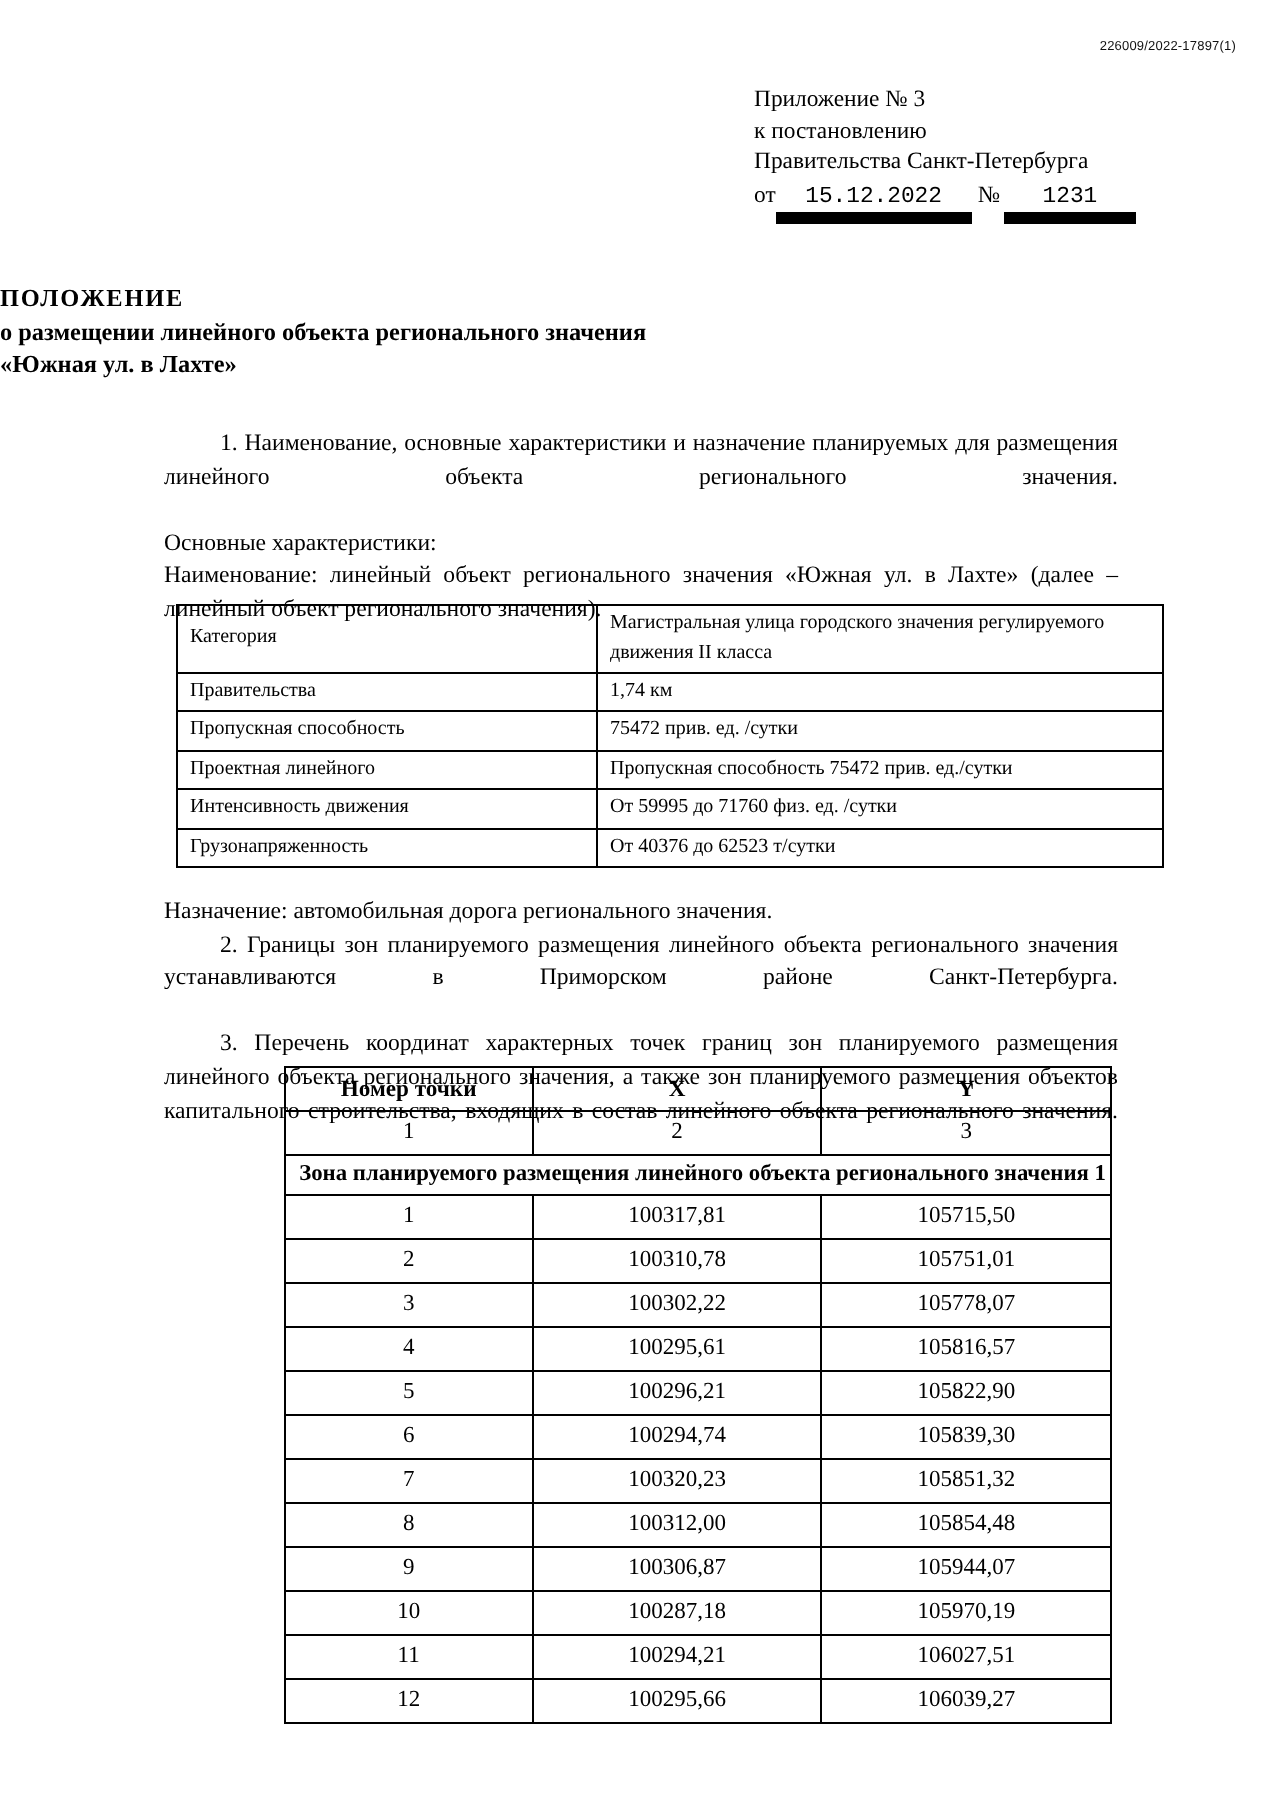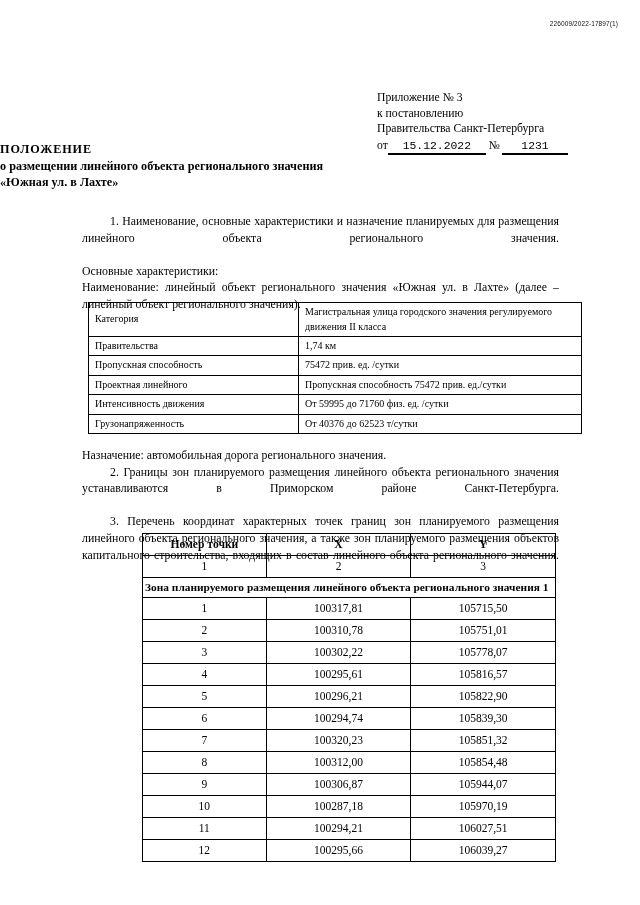--- a/index.html
+++ b/index.html
@@ -37,33 +37,32 @@
   }
 
   
   .appendix {
     position: absolute;
     top: 42px;
     left: 377px;
     font-size: 11.7px;
     line-height: 15.6px;
     white-space: nowrap;
-    margin-top: 48px;
   }
   .appendix .ln { display: block; }
   .dateline {
     display: flex;
     align-items: baseline;
     margin-top: 1px;
     white-space: nowrap;
   }
   .dateline .lbl { font-size: 11.7px; }
   .dateline .fill {
     display: inline-block;
-    border-bottom: 2px solid #000000;
+    border-bottom: 6px solid #000000;
     text-align: center;
     font-family: "Liberation Mono", "DejaVu Sans Mono", monospace;
     font-size: 11.4px;
     line-height: 13px;
     padding: 0 3px;
   }
   .dateline .fill.date { min-width: 92px; }
   .dateline .fill.num  { min-width: 60px; }
   .dateline .nsign { padding: 0 2px 0 3px; font-size: 11.7px; }
 
@@ -138,21 +137,21 @@
   .coord-table th {
     font-weight: bold;
     font-size: 11.6px;
   }
   .coord-table col.c-n { width: 124px; }
   .coord-table col.c-x { width: 145px; }
   .coord-table col.c-y { width: 145px; }
   .coord-table td.zone {
     font-weight: bold;
     font-size: 11.4px;
-    text-align: left;
+    text-align: right;
     padding: 1px 2px;
   }
   .coord-table .numrow td { font-weight: normal; }
 </style>
 </head>
 <body>
 
 <div class="page">
 
   <div class="reg-code">226009/2022-17897(1)</div>

